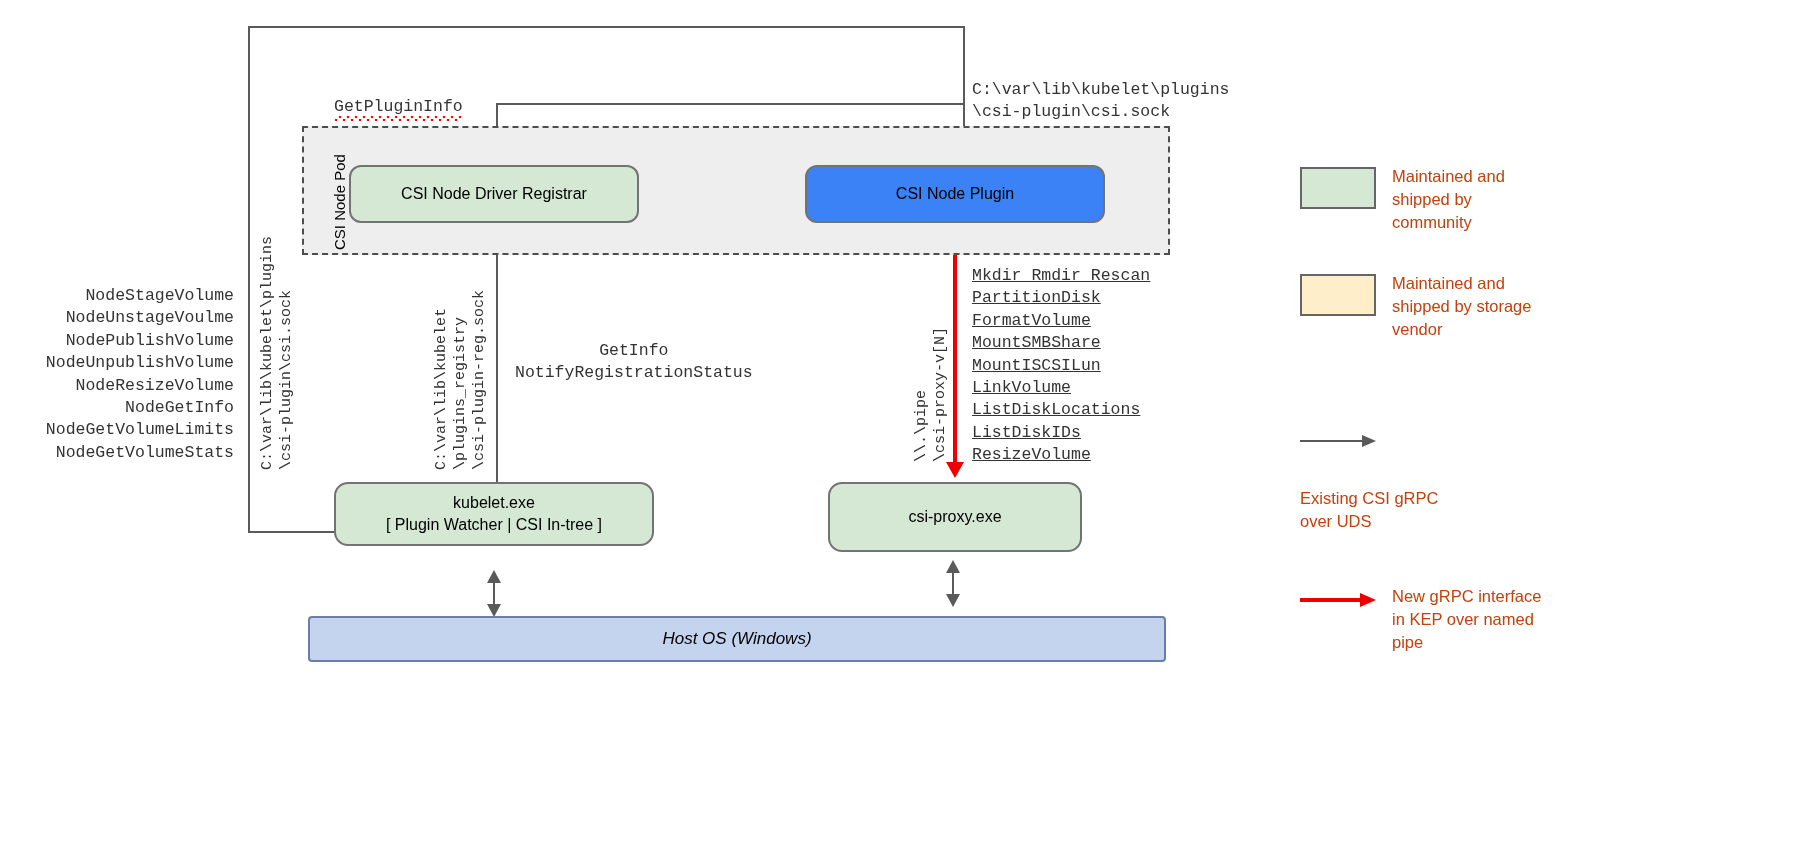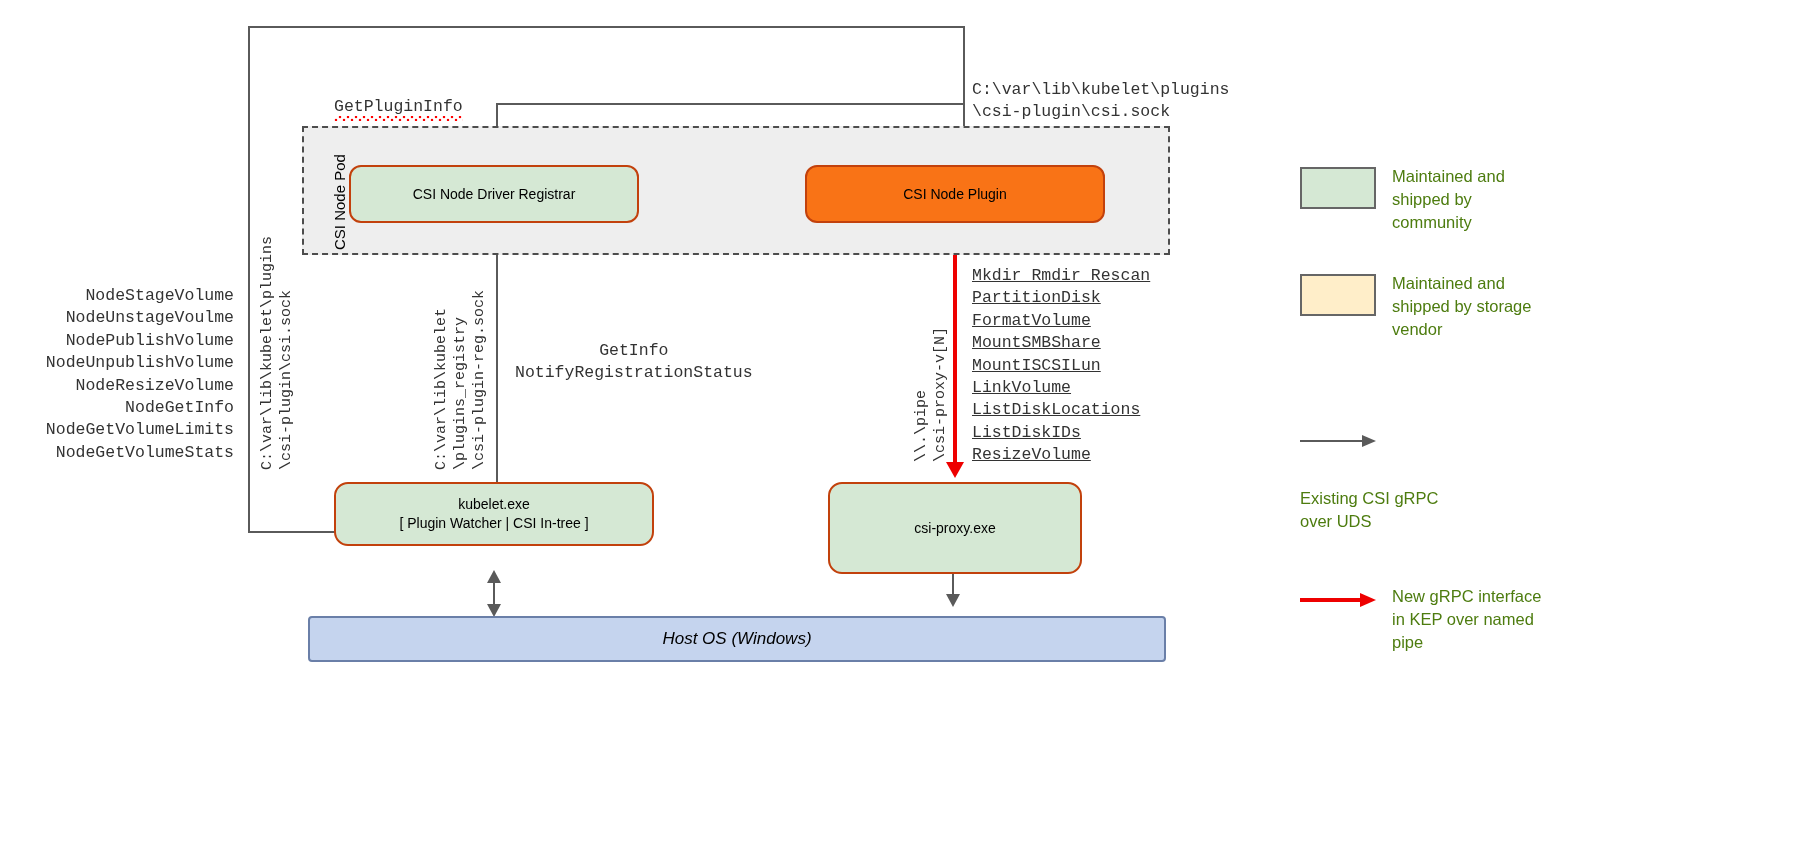--- a/index.html
+++ b/index.html
@@ -15,33 +15,33 @@
   }
   #pod-label{
     position:absolute;left:308px;top:135px;width:112px;height:18px;
     transform:rotate(-90deg);transform-origin:left top;
     font-size:15px;color:#000;white-space:nowrap;
     display:flex;align-items:center;justify-content:flex-start;
   }
 
   
   .node{
-    position:absolute;box-sizing:border-box;border:2px solid #c2410c;
+    position:absolute;box-sizing:border-box;border:2px solid #737373;
     border-radius:12px;display:flex;flex-direction:column;
     align-items:center;justify-content:center;text-align:center;
-    font-size:14px;color:#000;line-height:1.35;
+    font-size:16px;color:#000;line-height:1.35;
   }
   .green{background:#d5e8d4;}
-  .yellow{background:#f97316;}
+  .yellow{background:#3b82f6;}
   .blue{background:#c5d4ee;font-style:italic;}
 
   #box-registrar{left:349px;top:165px;width:290px;height:58px;}
   #box-plugin{left:805px;top:165px;width:300px;height:58px;}
   #box-kubelet{left:334px;top:482px;width:320px;height:64px;border-radius:14px;}
-  #box-csiproxy{left:828px;top:482px;width:254px;height:92px;border-radius:14px;}
+  #box-csiproxy{left:828px;top:482px;width:254px;height:70px;border-radius:14px;}
   #box-hostos{left:308px;top:616px;width:858px;height:46px;border-radius:4px;border:2px solid #6a7fa8;font-size:17px;}
 
   
   .ln{position:absolute;background:#5a5a5a;}
   .lnh{height:2px;}
   .lnv{width:2px;}
 
   
   .ah{position:absolute;width:0;height:0;}
   .ah-down{border-left:7px solid transparent;border-right:7px solid transparent;border-top:13px solid #5a5a5a;}
@@ -77,21 +77,21 @@
       radial-gradient(circle at 6px 1px, #ff0000 1.4px, transparent 1.6px);
     background-size:8px 6px;background-repeat:repeat-x;
     margin-top:0px;
   }
 
   
   #legend{position:absolute;left:1300px;top:165px;width:430px;}
   .leg-row{position:relative;display:flex;align-items:flex-start;margin-bottom:38px;}
   .leg-key{width:92px;flex:0 0 92px;display:flex;align-items:center;justify-content:flex-start;padding-top:2px;}
   .swatch{width:76px;height:42px;border:2px solid #666666;box-sizing:border-box;}
-  .leg-text{font-size:16.5px;color:#4d7c0f;line-height:23px;max-width:150px;}
+  .leg-text{font-size:16.5px;color:#c2410c;line-height:23px;max-width:150px;}
 
   .leg-arrow{position:relative;width:80px;height:14px;}
   .leg-arrow .shaft{position:absolute;left:0;top:6px;height:2px;width:64px;background:#5a5a5a;}
   .leg-arrow .head{position:absolute;left:62px;top:1px;width:0;height:0;
     border-top:6px solid transparent;border-bottom:6px solid transparent;border-left:14px solid #5a5a5a;}
   .leg-arrow.red .shaft{background:#ee0000;height:4px;top:5px;}
   .leg-arrow.red .head{left:60px;top:0px;border-top:7px solid transparent;border-bottom:7px solid transparent;border-left:16px solid #ee0000;}
 </style>
 </head>
 <body>

